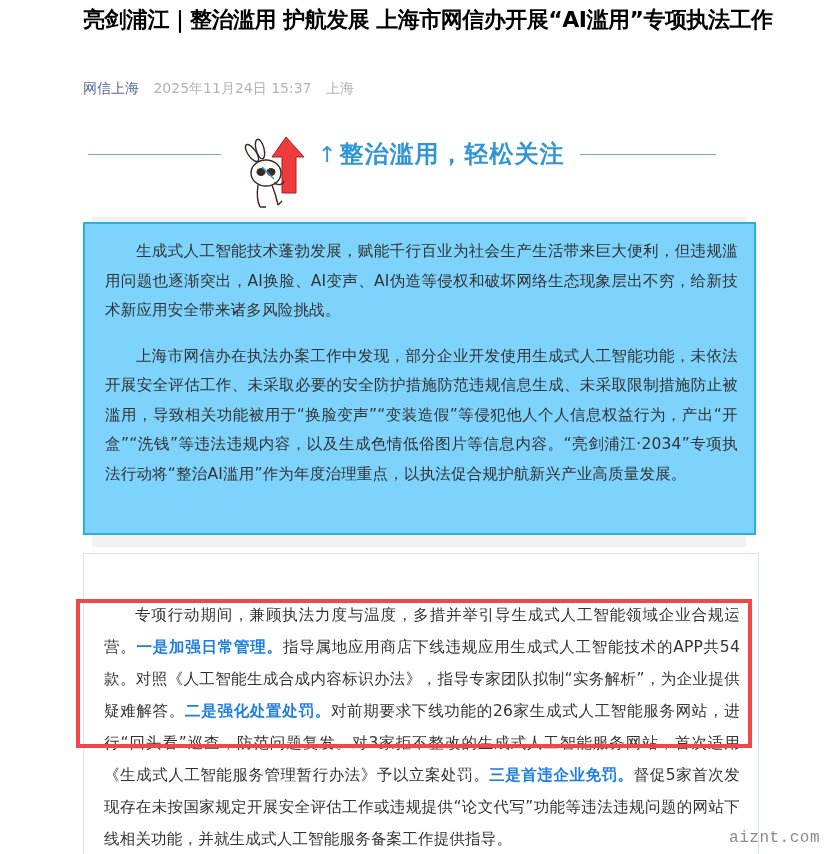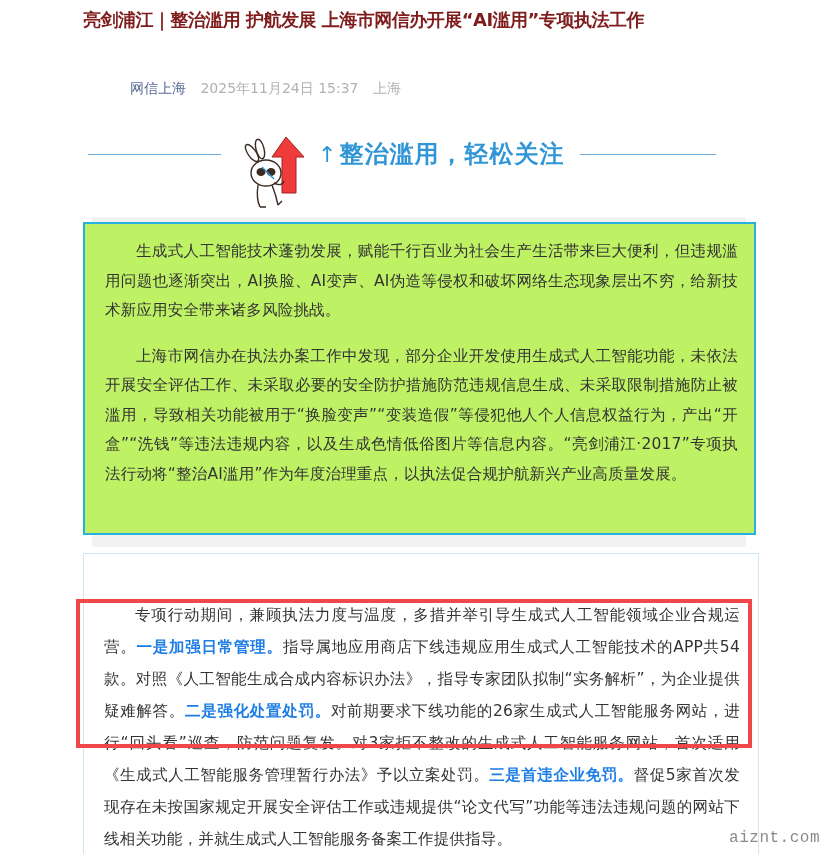--- a/index.html
+++ b/index.html
@@ -3,46 +3,46 @@
 <meta charset="utf-8">
 <style>
   html, body { margin: 0; padding: 0; background: #ffffff; }
   body {
     width: 828px; height: 854px; position: relative; overflow: hidden;
     font-family: "DejaVu Sans", "Liberation Sans", sans-serif;
     color: #333333;
   }
   .title {
     position: absolute; left: 83px; top: 4px; width: 690px;
-    font-size: 18px; font-weight: bold; line-height: 32px; color: #7f1d1d;
+    font-size: 22px; font-weight: bold; line-height: 32px; color: #000000;
     letter-spacing: -0.5px; margin: 0;
   }
   .meta {
     position: absolute; left: 83px; top: 78px; font-size: 14px; line-height: 20px;
     color: #b2b2b2; white-space: nowrap;
   }
-  .meta .author { color: #576b95; margin-right: 10px; margin-left: 47px; }
+  .meta .author { color: #576b95; margin-right: 10px; }
   .meta .date { margin-right: 10px; text-align: center; }
 
   .follow-banner { position: absolute; left: 88px; top: 125px; width: 628px; height: 90px; }
   .follow-banner .line { position: absolute; top: 29px; height: 1px; background: #6aa9d8; }
   .follow-banner .line.left { left: 0; width: 133px; }
   .follow-banner .line.right { left: 492px; width: 136px; }
   .follow-banner .mascot { position: absolute; left: 150px; top: 10px; width: 70px; height: 75px; }
   .follow-banner .follow-text {
     position: absolute; left: 230px; top: 12px; font-size: 24px; font-weight: bold;
     color: #2f95d6; line-height: 34px; white-space: nowrap; letter-spacing: 1px;
   }
   .follow-banner .follow-text .arrow { font-weight: normal; font-size: 22px; margin-right: 2px; }
 
   .shadow-strip { position: absolute; background: #f2f2f2; }
 
   .box1 {
     position: absolute; left: 83px; top: 222px; width: 673px; height: 313px;
-    border: 2px solid #27b0e0; background: #bef264; box-sizing: border-box;
+    border: 2px solid #27b0e0; background: #7dd3fc; box-sizing: border-box;
     padding: 13px 16px 0 20px;
   }
   .para {
     font-size: 15.5px; line-height: 29.5px; color: #333333; margin: 0; text-align: justify;
     text-indent: 2em; letter-spacing: 0.2px;
   }
   .box1 .para + .para { margin-top: 16px; }
 
   .box2 {
     position: absolute; left: 83px; top: 553px; width: 676px; height: 320px;
@@ -95,21 +95,21 @@
   <div class="follow-text">
     <span class="arrow">↑</span><span>整治滥用，轻松关注</span>
   </div>
   <div class="line right"></div>
 </div>
 
 <div class="shadow-strip" style="left:92px; top:217px; width:654px; height:330px;"></div>
 
 <div class="box1">
   <p class="para">生成式人工智能技术蓬勃发展，赋能千行百业为社会生产生活带来巨大便利，但违规滥用问题也逐渐突出，AI换脸、AI变声、AI伪造等侵权和破坏网络生态现象层出不穷，给新技术新应用安全带来诸多风险挑战。</p>
-  <p class="para">上海市网信办在执法办案工作中发现，部分企业开发使用生成式人工智能功能，未依法开展安全评估工作、未采取必要的安全防护措施防范违规信息生成、未采取限制措施防止被滥用，导致相关功能被用于“换脸变声”“变装造假”等侵犯他人个人信息权益行为，产出“开盒”“洗钱”等违法违规内容，以及生成色情低俗图片等信息内容。“亮剑浦江·2017”专项执法行动将“整治AI滥用”作为年度治理重点，以执法促合规护航新兴产业高质量发展。</p>
+  <p class="para">上海市网信办在执法办案工作中发现，部分企业开发使用生成式人工智能功能，未依法开展安全评估工作、未采取必要的安全防护措施防范违规信息生成、未采取限制措施防止被滥用，导致相关功能被用于“换脸变声”“变装造假”等侵犯他人个人信息权益行为，产出“开盒”“洗钱”等违法违规内容，以及生成色情低俗图片等信息内容。“亮剑浦江·2034”专项执法行动将“整治AI滥用”作为年度治理重点，以执法促合规护航新兴产业高质量发展。</p>
 </div>
 
 <div class="box2">
   <p class="para"><span>专项行动期间，兼顾执法力度与温度，多措并举引导生成式人工智能领域企业合规运营。</span><span class="hl">一是加强日常管理。</span><span>指导属地应用商店下线违规应用生成式人工智能技术的APP共54款。对照《人工智能生成合成内容标识办法》，指导专家团队拟制“实务解析”，为企业提供疑难解答。</span><span class="hl">二是强化处置处罚。</span><span>对前期要求下线功能的26家生成式人工智能服务网站，进行“回头看”巡查，防范问题复发。对3家拒不整改的生成式人工智能服务网站，首次适用《生成式人工智能服务管理暂行办法》予以立案处罚。</span><span class="hl">三是首违企业免罚。</span><span>督促5家首次发现存在未按国家规定开展安全评估工作或违规提供“论文代写”功能等违法违规问题的网站下线相关功能，并就生成式人工智能服务备案工作提供指导。</span></p>
 </div>
 
 <div class="red-highlight"></div>
 
 <div class="watermark">aiznt.com</div>
 

